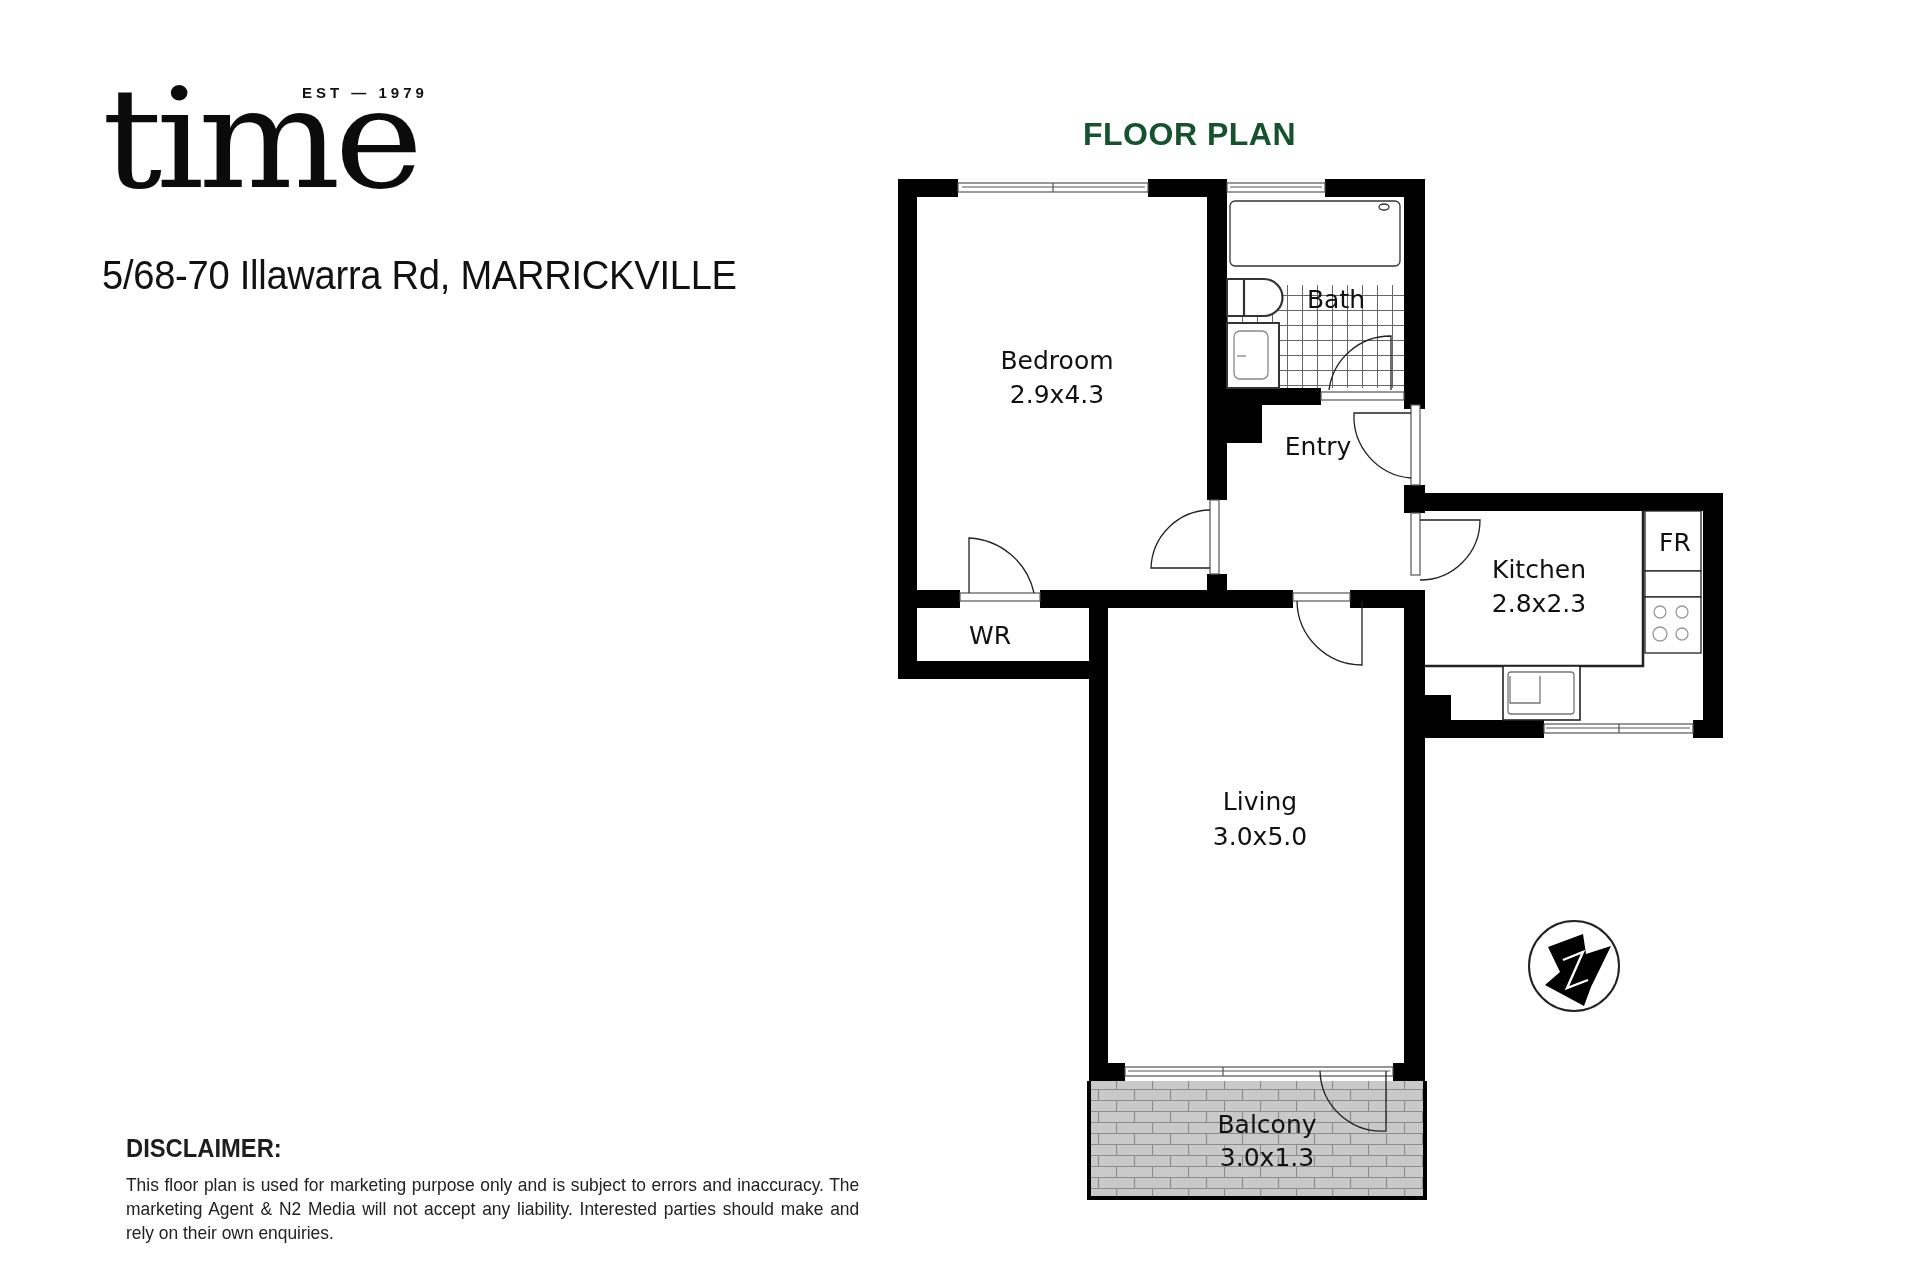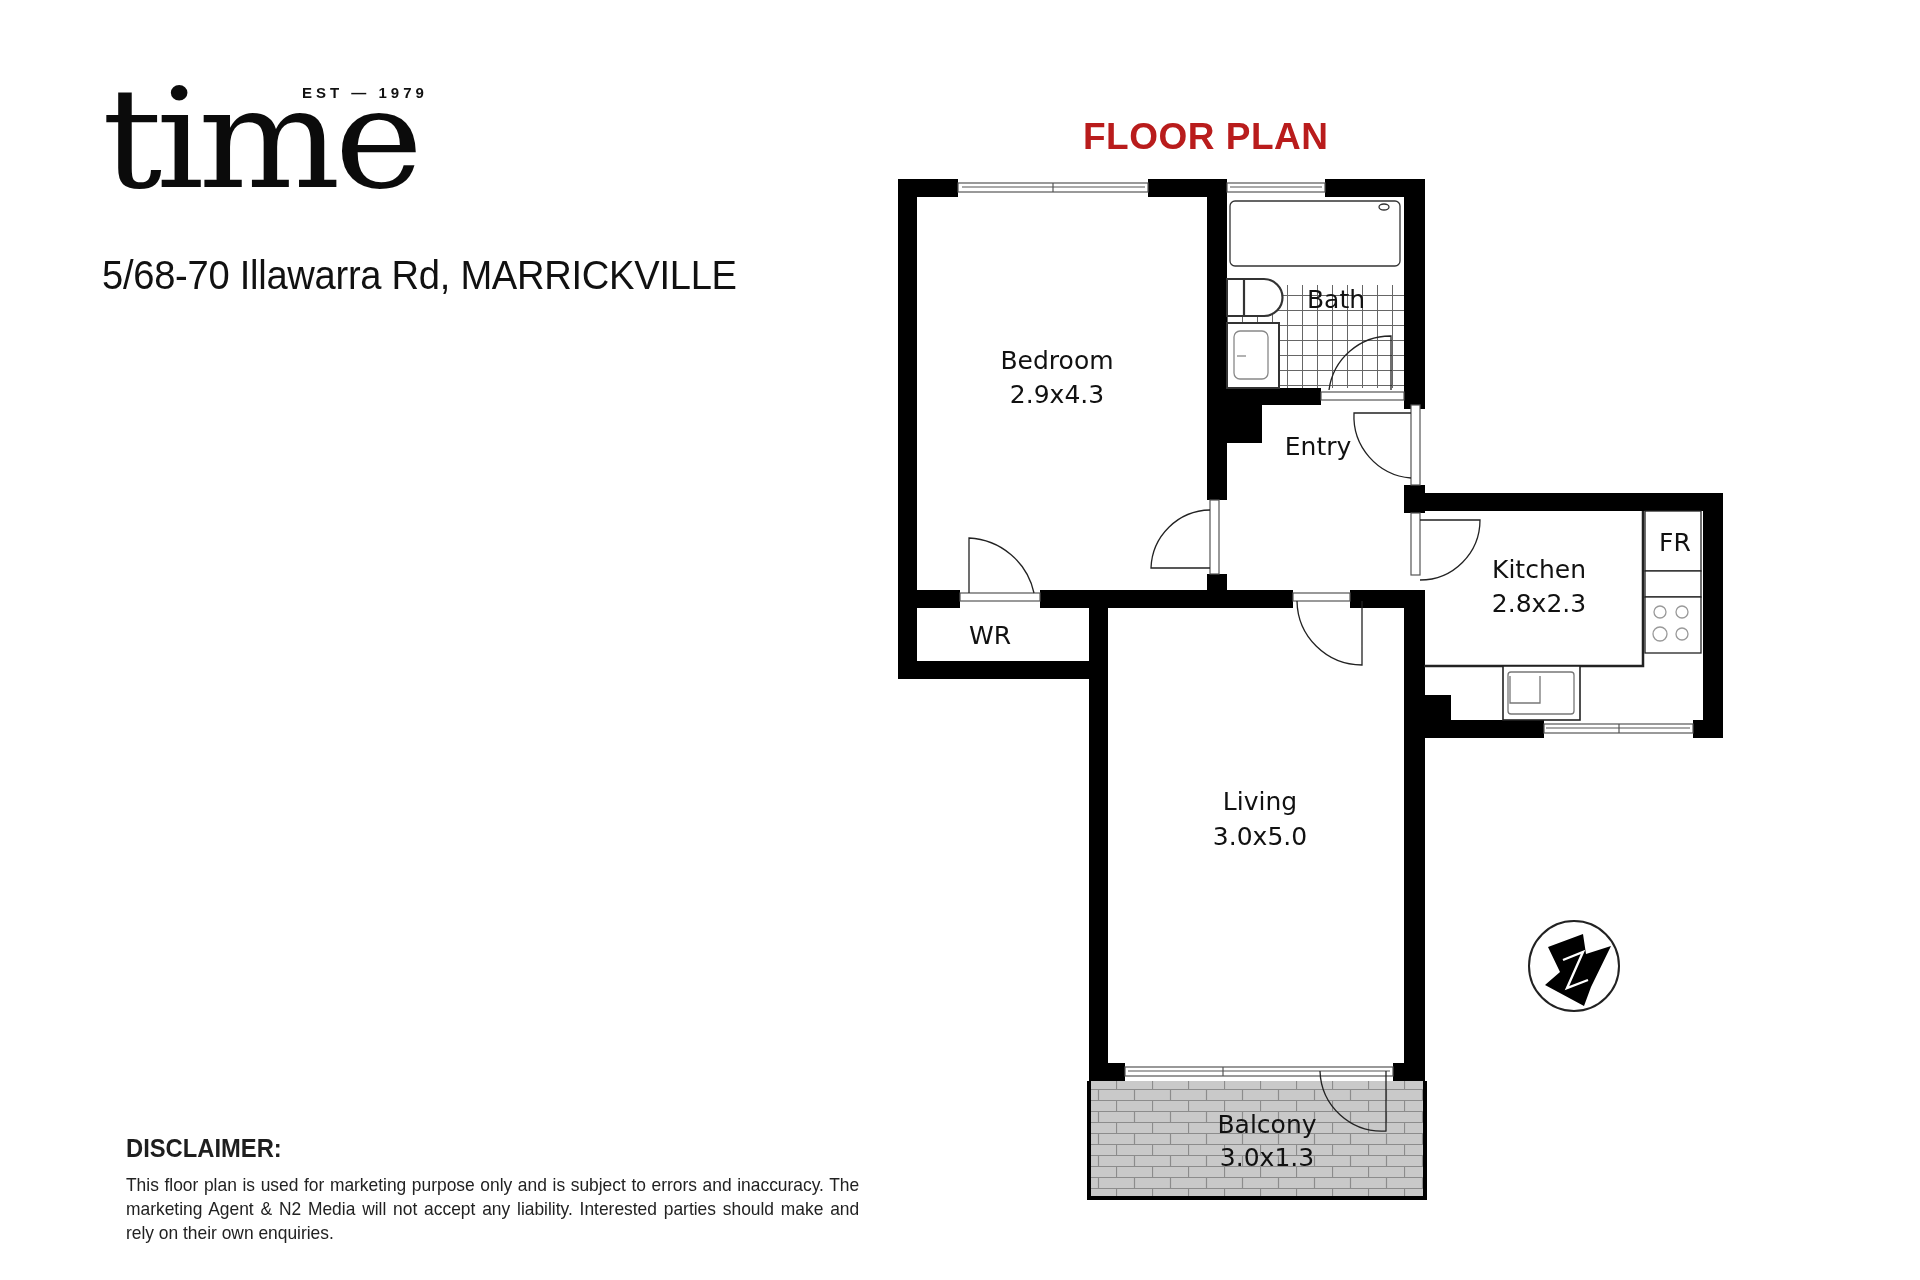--- a/index.html
+++ b/index.html
@@ -1,21 +1,21 @@
 <!DOCTYPE html>
 <html><head>
 <meta charset="utf-8">
 <style>
   html, body { margin: 0; padding: 0; background: #ffffff; }
   body { width: 1920px; height: 1280px; position: relative; overflow: hidden; font-family: "Liberation Sans", sans-serif; color: #111; }
   .logo { position: absolute; left: 102px; top: 70px; width: 310px; height: 130px; }
   .logo-word { position: absolute; left: 0; top: 0; font-family: "DejaVu Serif", "Liberation Serif", serif; font-size: 150px; line-height: 1; letter-spacing: -6px; color: #0b0b0b; transform: scaleY(0.92); transform-origin: top left; }
   .logo-est { position: absolute; left: 200px; top: 14px; font-family: "Liberation Sans", sans-serif; font-weight: bold; font-size: 15px; letter-spacing: 4px; color: #111; white-space: nowrap; }
   .address { position: absolute; left: 102px; top: 252px; font-family: "Liberation Sans", sans-serif; font-size: 41px; color: #111; white-space: nowrap; letter-spacing: -0.3px; transform: scaleX(0.93); transform-origin: left top; }
-  .plan-title { position: absolute; left: 1083px; top: 116px; font-family: "Liberation Sans", sans-serif; font-weight: bold; font-size: 37px; color: #b91c1c; letter-spacing: 0.5px; white-space: nowrap; }
+  .plan-title { position: absolute; left: 1083px; top: 116px; font-family: "Liberation Sans", sans-serif; font-weight: bold; font-size: 32px; color: #14532d; letter-spacing: 0.5px; white-space: nowrap; }
   .disclaimer { position: absolute; left: 126px; top: 1134px; width: 752px; overflow: hidden; }
   .disclaimer-title { font-family: "Liberation Sans", sans-serif; font-weight: bold; font-size: 25px; color: #1e1e1e; margin-bottom: 10px; transform: scaleX(0.95); transform-origin: left; }
   .disclaimer-body { font-family: "Liberation Sans", sans-serif; font-size: 18.5px; line-height: 24px; color: #222; text-align: justify; width: 780px; transform: scaleX(0.94); transform-origin: left; white-space: normal; }
   svg.plan { position: absolute; left: 0; top: 0; }
   .room-label { font-family: "DejaVu Sans", sans-serif; font-size: 25px; fill: #111; text-anchor: middle; }
 </style>
 </head>
 <body>
 
 <div class="logo">

